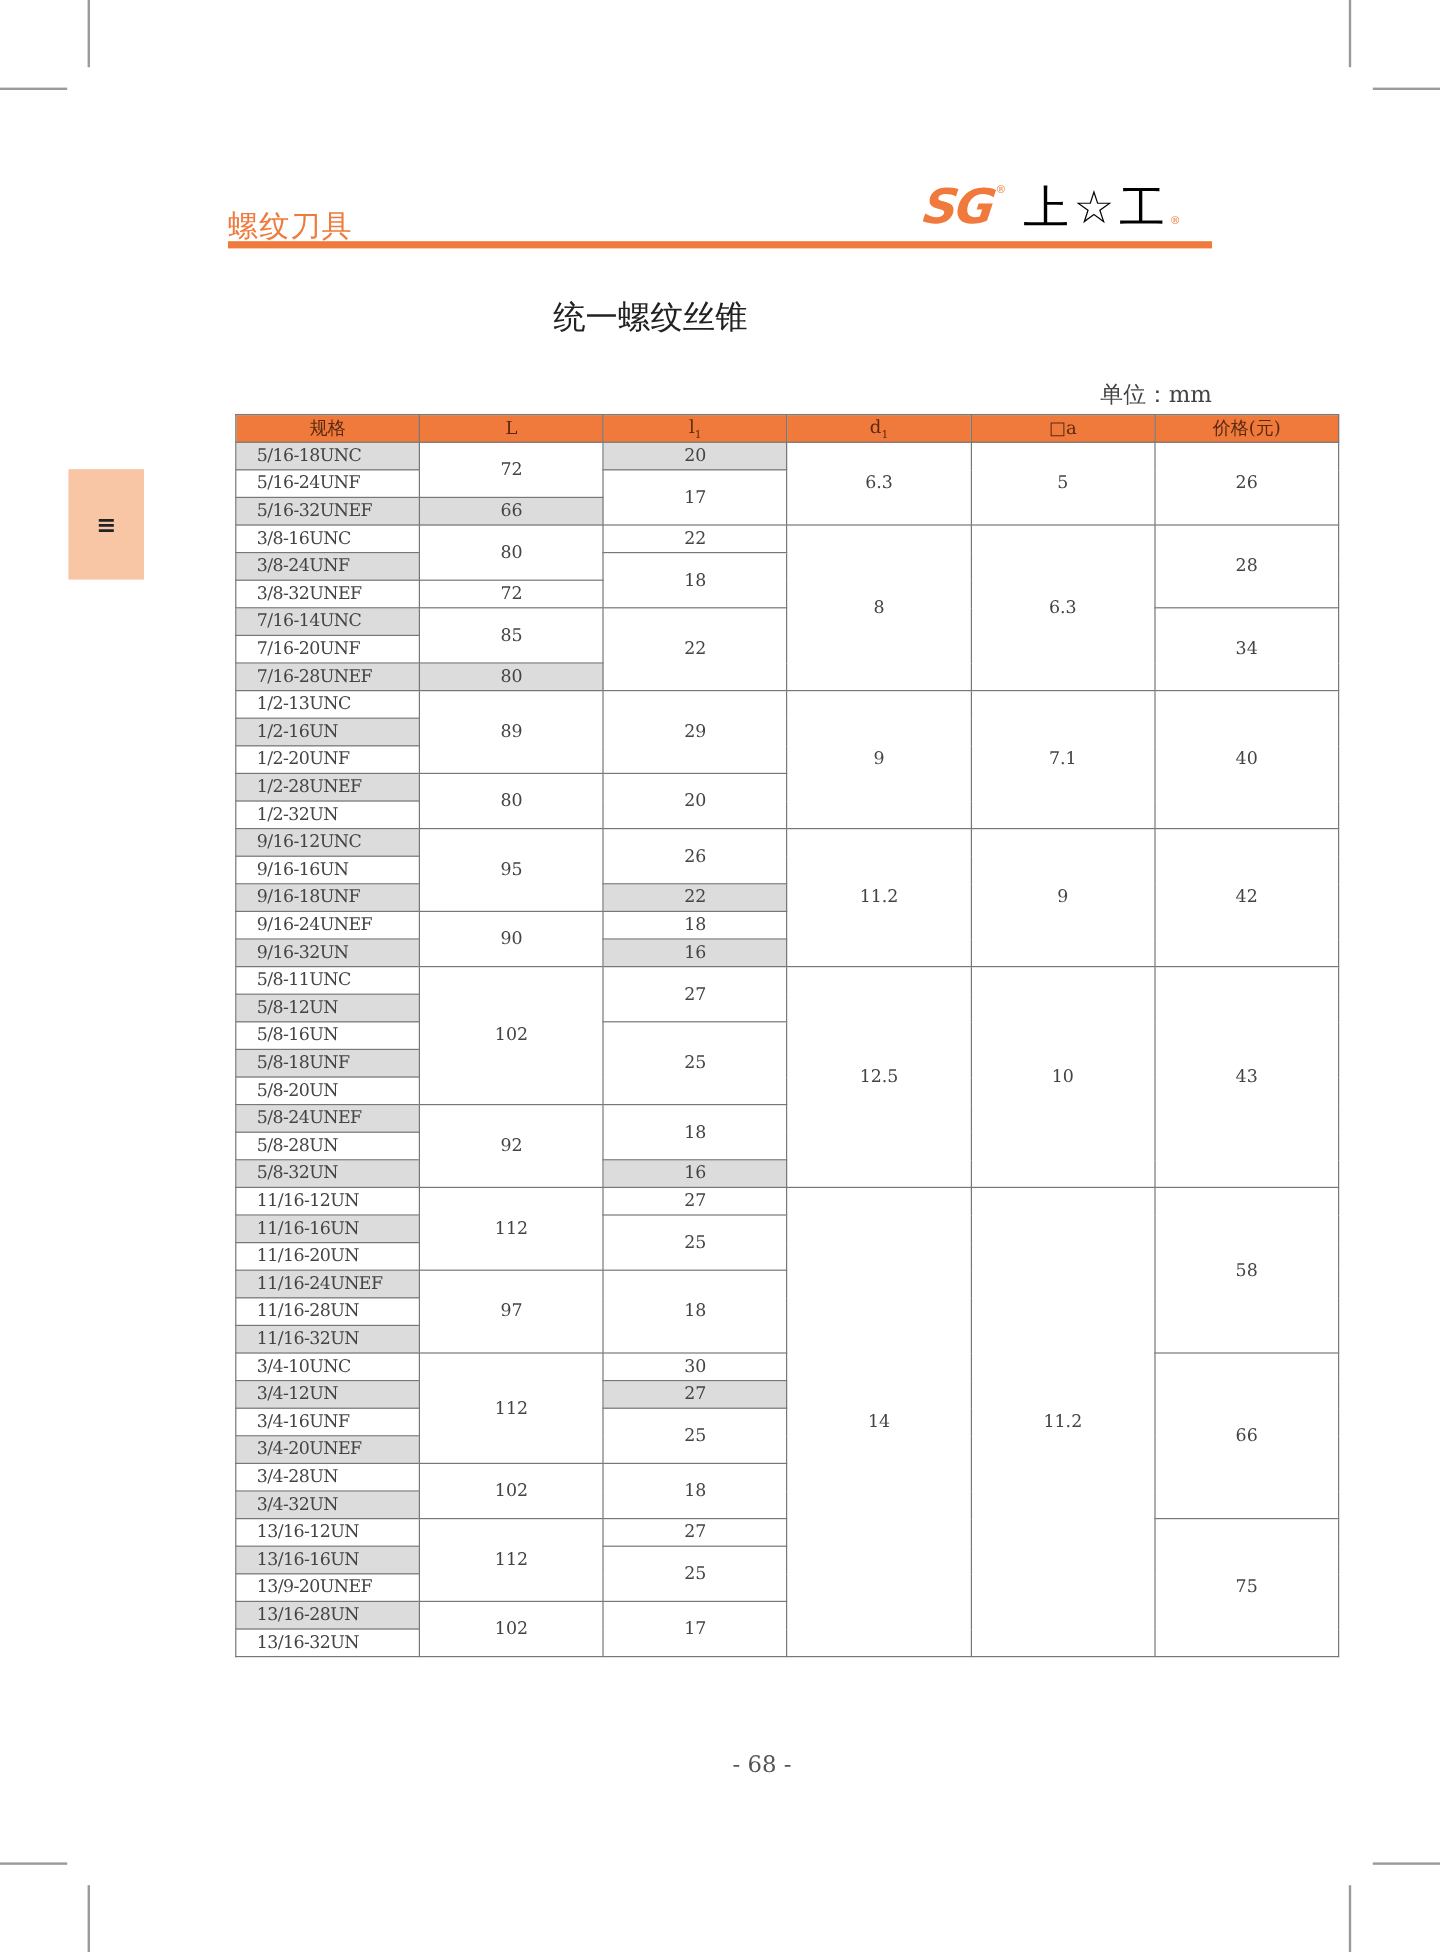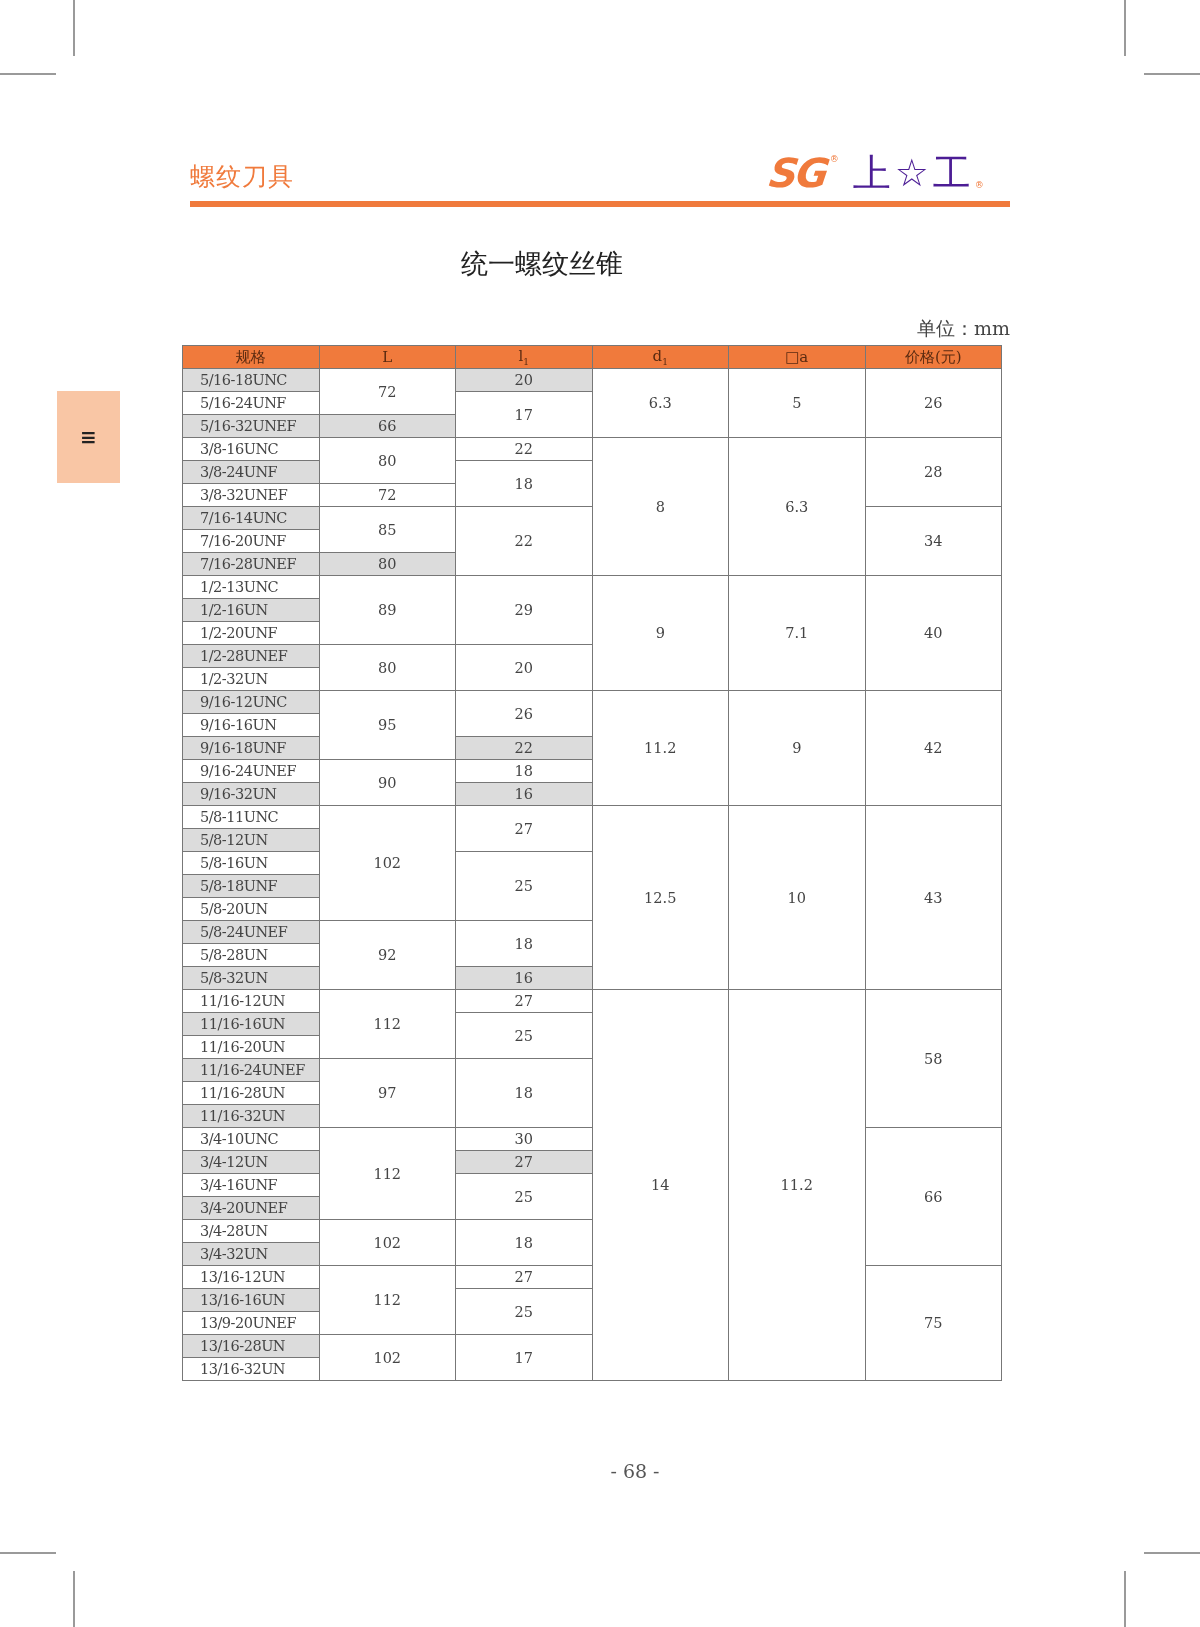--- a/index.html
+++ b/index.html
@@ -1,34 +1,34 @@
 <!DOCTYPE html>
 <html><head>
 <meta charset="utf-8">
 <style>
   html, body { margin:0; padding:0; background:#ffffff; }
   body { width:1200px; height:1627px; position:relative; overflow:hidden;
          font-family:"DejaVu Serif", serif; color:#333; }
   .crop { position:absolute; background:#9a9a9a; }
-  .hdr-title { position:absolute; left:190px; top:160px; font-family:"DejaVu Sans", sans-serif;
+  .hdr-title { position:absolute; left:190px; top:172px; font-family:"DejaVu Sans", sans-serif;
                font-size:25px; color:#f07a3c; letter-spacing:1px; }
   .hdr-bar { position:absolute; left:190px; top:201px; width:820px; height:6px; background:#f07a3c; }
   .logo { position:absolute; left:770px; top:150px; height:46px; display:flex; align-items:center; }
   .logo .sg { font-family:"DejaVu Sans", sans-serif; font-weight:bold; font-style:italic; font-size:40px;
               color:#f07a3c; letter-spacing:-2px; transform:skewX(-8deg); }
   .logo .reg { font-size:9px; color:#f07a3c; align-self:flex-start; margin-top:4px; margin-left:2px; }
-  .logo .cn { font-family:"DejaVu Sans", sans-serif; font-size:38px; color:#4c1d95; margin-left:14px; letter-spacing:4px; }
+  .logo .cn { font-family:"DejaVu Sans", sans-serif; font-size:38px; color:#000000; margin-left:14px; letter-spacing:4px; }
   .logo .reg2 { font-size:9px; color:#f07a3c; align-self:flex-end; margin-bottom:6px; }
   .side-tab { position:absolute; left:57px; top:391px; width:63px; height:92px; background:#f9c6a5;
               display:flex; align-items:center; justify-content:center; font-size:20px; font-weight:bold; color:#222;
               font-family:"DejaVu Sans", sans-serif; }
   .doc-title { position:absolute; left:0; width:1084px; top:246px; text-align:center;
                font-family:Liberation Sans, sans-serif; font-size:27px; color:#222; }
   .unit { position:absolute; right:190px; top:316px; font-size:19px; color:#444;text-align:center; }
-  table.spec { position:absolute; left:182px; top:345px; width:820px; border-collapse:collapse;
+  table.spec { position:absolute; left:196px; top:345px; width:920px; border-collapse:collapse;
                table-layout:fixed; font-size:14.5px; }
   table.spec th { background:#f07a3c; color:#5a2a10; font-weight:normal; height:22px; padding:0;
                   border:1px solid #777; font-size:15px; }
   table.spec td { border:1px solid #777; text-align:center; padding:0; height:22px; line-height:20px; color:#444; }
   table.spec td.spec-cell { text-align:left; padding-left:17px; letter-spacing:-0.5px; }
   td.g { background:#dcdcdc; }
   .page-no { position:absolute; left:0; width:1200px; top:1460px; text-align:center; font-size:19px; color:#555;padding-left:35px; }
   sub { font-size:9px; }
 </style>
 </head>

